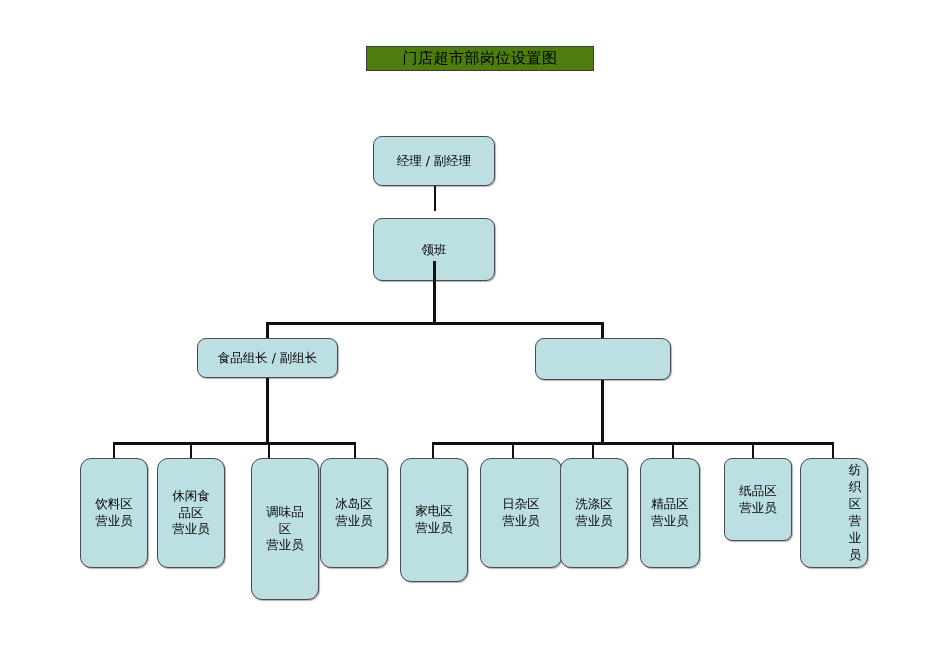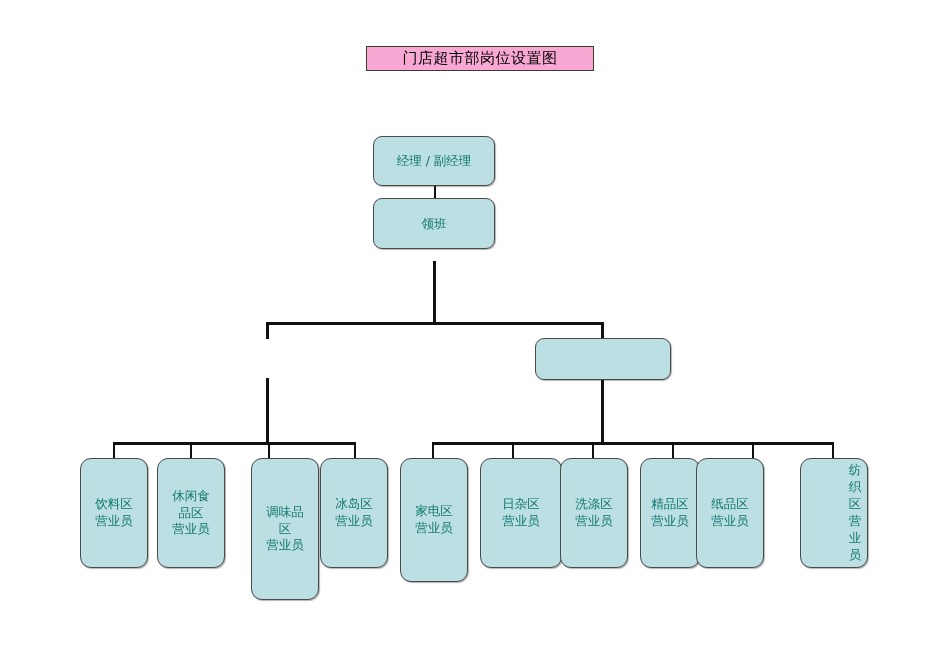--- a/index.html
+++ b/index.html
@@ -20,21 +20,21 @@
   }
 
   
   .title-box {
     position: absolute;
     left: 366px;
     top: 46px;
     width: 228px;
     height: 25px;
     border: 1px solid #3a3a3a;
-    background: #f9a8d4;
+    background: #4d7c0f;
     display: flex;
     align-items: center;
     justify-content: center;
     box-sizing: border-box;
   }
   .title-box .title-text {
     font-size: 15px;
     line-height: 1;
     color: #000000;
     letter-spacing: 0.5px;
@@ -50,21 +50,21 @@
     box-sizing: border-box;
     display: flex;
     align-items: center;
     justify-content: center;
     text-align: center;
     box-shadow: 1px 1px 1px rgba(120,120,120,0.55);
   }
   .node .node-label {
     font-size: 12.5px;
     line-height: 1.28;
-    color: #0f766e;
+    color: #000000;
     white-space: pre-line;
     padding: 0 3px;
   }
 
   .node.leaf {
     border-radius: 11px;
   }
   .node.leaf .node-label {
     font-size: 12.5px;
     line-height: 1.35;
@@ -87,29 +87,32 @@
   <div class="title-box">
     <span class="title-text">门店超市部岗位设置图</span>
   </div>
 
   <div class="node" style="left:373px; top:136px; width:122px; height:50px;">
     <span class="node-label">经理 / 副经理</span>
   </div>
 
   <div class="conn v thin" style="left:434px; top:186px; height:25px;"></div>
 
-  <div class="node" style="left:373px; top:198px; width:122px; height:51px;">
+  <div class="node" style="left:373px; top:218px; width:122px; height:63px;">
     <span class="node-label">领班</span>
   </div>
 
   <div class="conn v" style="left:433px; top:261px; height:64px;"></div>
   <div class="conn h" style="left:266px; top:322px; width:338px;"></div>
   <div class="conn v" style="left:266px; top:322px; height:17px;"></div>
   <div class="conn v" style="left:601px; top:322px; height:17px;"></div>
 
+  <div class="node" style="left:197px; top:338px; width:141px; height:40px;">
+    <span class="node-label">食品组长 / 副组长</span>
+  </div>
 
   <div class="node" style="left:535px; top:338px; width:136px; height:42px;">
     <span class="node-label"></span>
   </div>
 
   <div class="conn v" style="left:266px; top:378px; height:66px;"></div>
   <div class="conn h" style="left:113px; top:442px; width:243px;"></div>
   <div class="conn v thin" style="left:113px; top:442px; height:17px;"></div>
   <div class="conn v thin" style="left:190px; top:442px; height:17px;"></div>
   <div class="conn v thin" style="left:268px; top:442px; height:17px;"></div>
@@ -152,21 +155,21 @@
 营业员</span>
   </div>
   <div class="node leaf" style="left:560px; top:458px; width:68px; height:110px;">
     <span class="node-label">洗涤区
 营业员</span>
   </div>
   <div class="node leaf" style="left:640px; top:458px; width:60px; height:110px;">
     <span class="node-label">精品区
 营业员</span>
   </div>
-  <div class="node leaf" style="left:696px; top:458px; width:68px; height:110px;">
+  <div class="node leaf" style="left:724px; top:458px; width:68px; height:83px;border-radius:8px;">
     <span class="node-label">纸品区
 营业员</span>
   </div>
   <div class="node leaf" style="left:800px; top:458px; width:68px; height:110px;padding-left:42px;">
     <span class="node-label">纺织区
 营业员</span>
   </div>
 
 </div>
 

